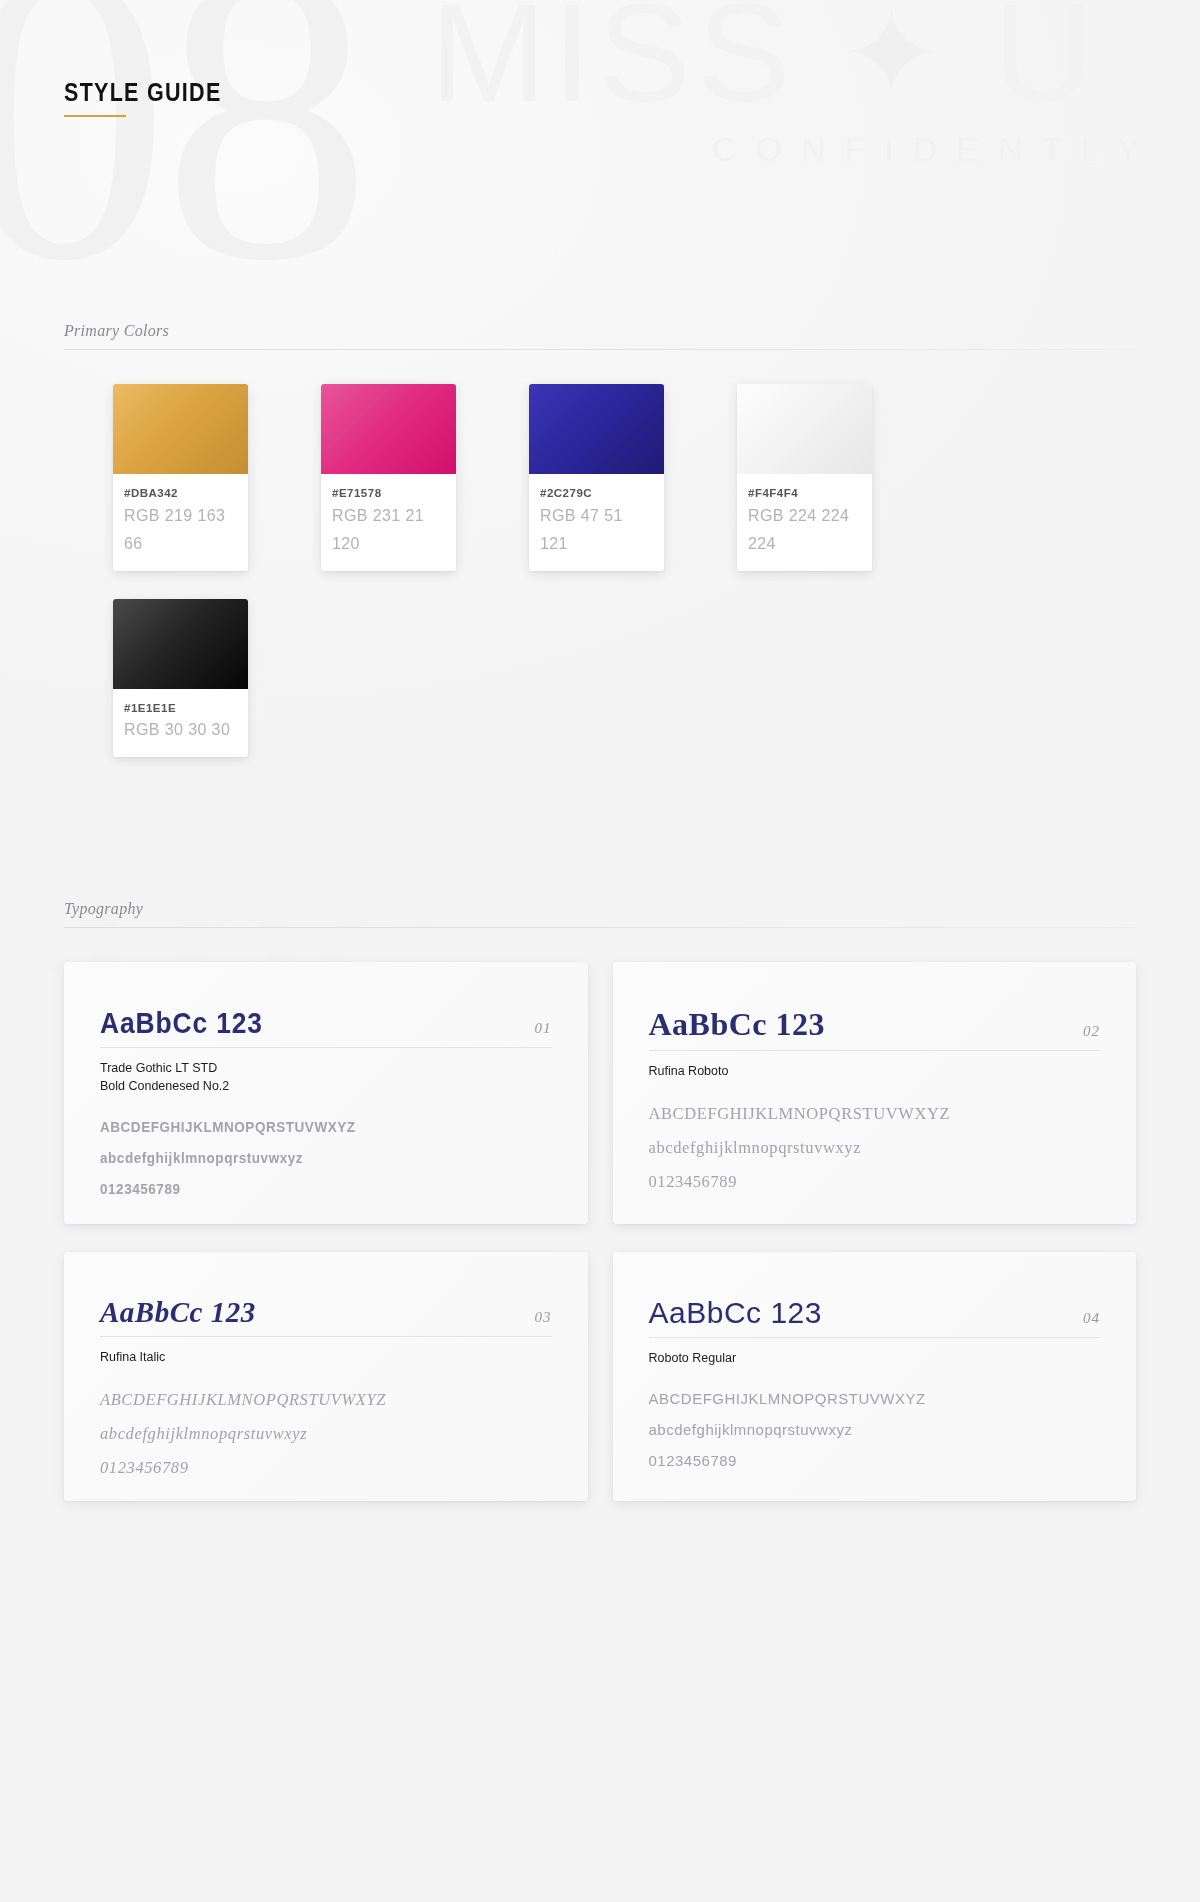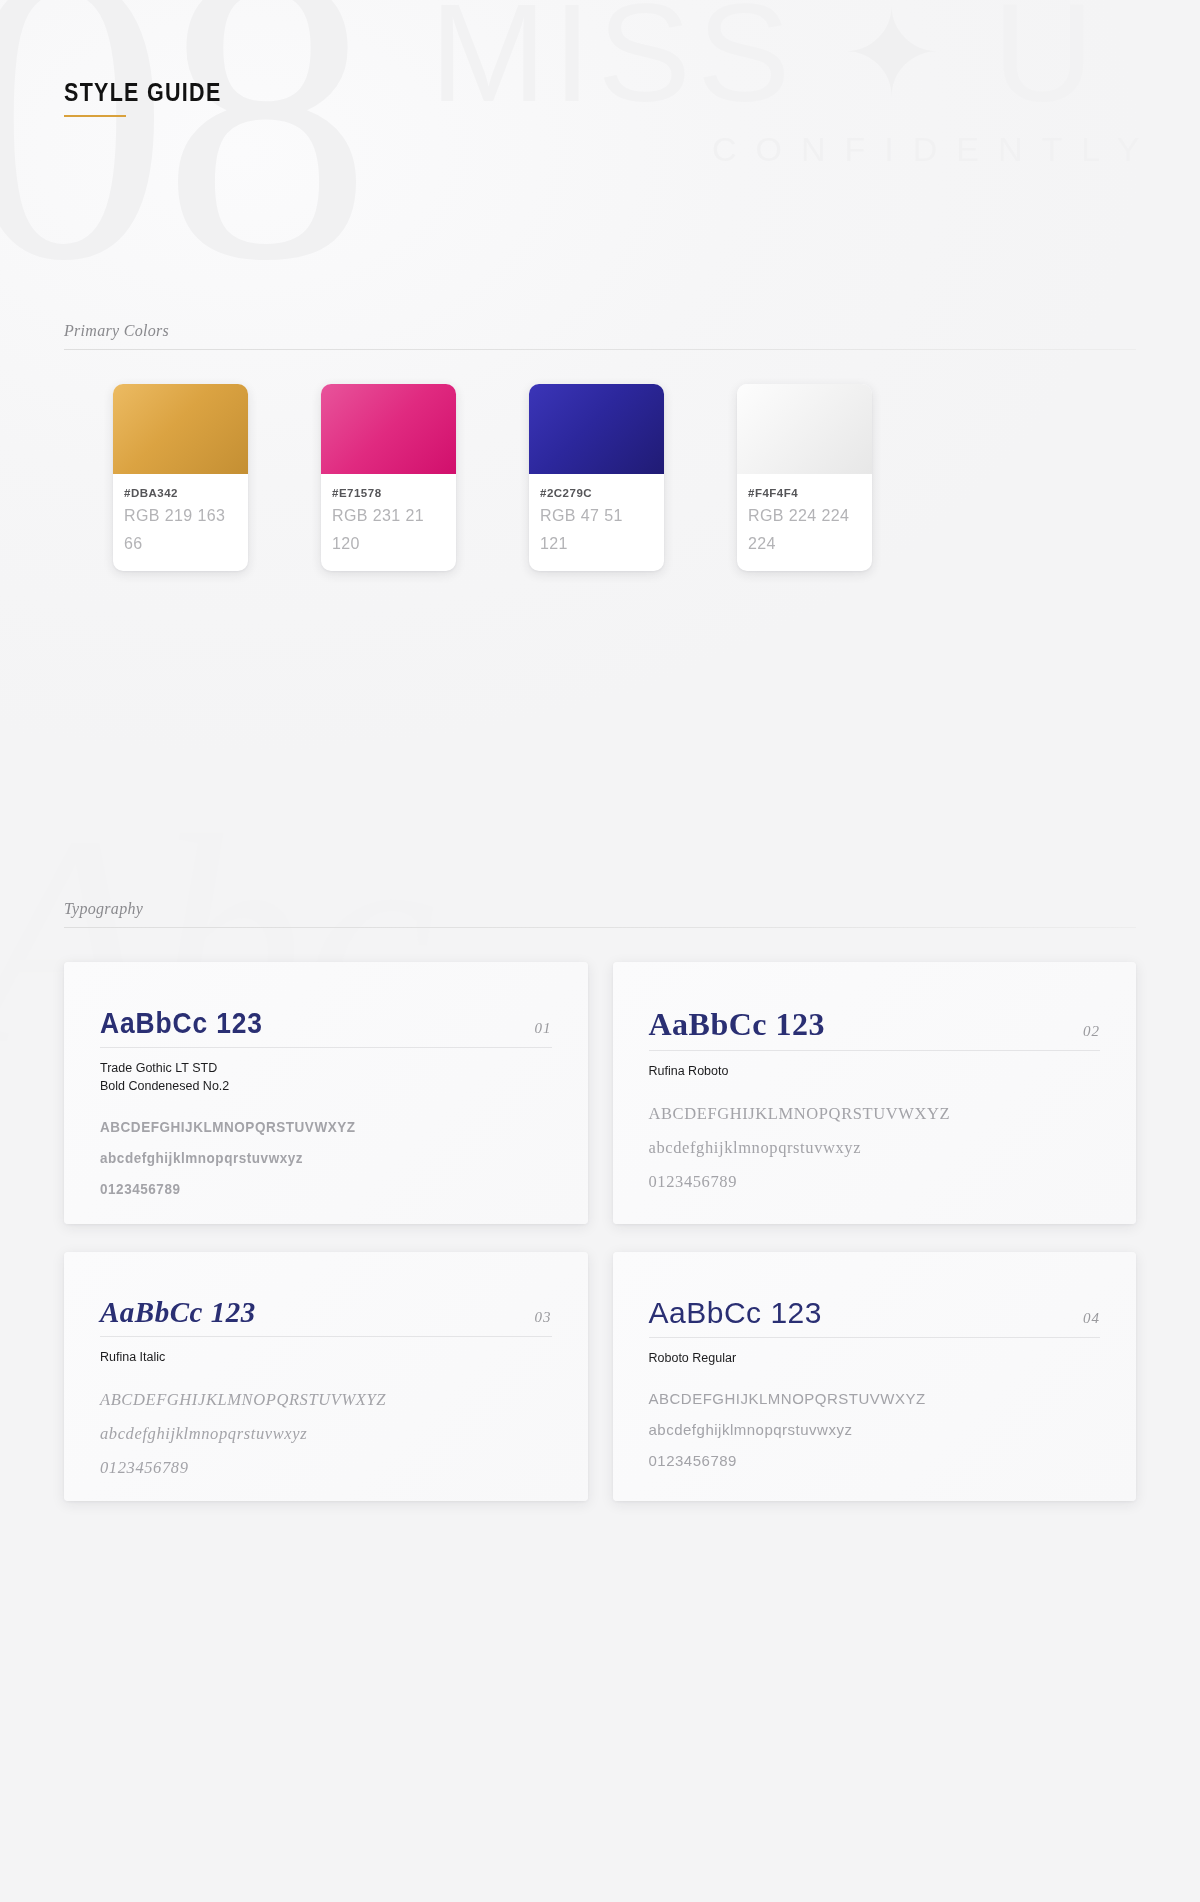--- a/index.html
+++ b/index.html
@@ -121,21 +121,21 @@
     display: grid;
     grid-template-columns: repeat(4, 208px);
     column-gap: 0;
     row-gap: 28px;
     margin-top: 34px;
     margin-left: 49px;
   }
   .swatch-card {
     width: 135px;
     background: #ffffff;
-    border-radius: 10px;
+    border-radius: 3px;
     box-shadow: 0 3px 11px rgba(40,40,50,0.11), 0 1px 2px rgba(40,40,50,0.05);
     overflow: hidden;
   }
   .swatch-chip { height: 90px; width: 100%; }
   .swatch-meta { padding: 11px 11px 13px 11px; }
   .swatch-hex {
     font-family: "Liberation Sans", sans-serif;
     font-weight: 700;
     font-size: 11.5px;
     color: #555558;
@@ -308,20 +308,27 @@
             <div class="swatch-rgb">RGB 47 51 121</div>
           </div>
         </div>
         <div class="swatch-card">
           <div class="swatch-chip" style="background: linear-gradient(135deg, rgb(253, 253, 253) 0%, rgb(242, 242, 242) 50%, rgb(231, 231, 231) 100%);"></div>
           <div class="swatch-meta">
             <div class="swatch-hex">#F4F4F4</div>
             <div class="swatch-rgb">RGB 224 224 224</div>
           </div>
         </div>
+        <div class="swatch-card">
+          <div class="swatch-chip" style="background: linear-gradient(135deg, rgb(74, 74, 74) 0%, rgb(36, 36, 36) 45%, rgb(6, 6, 6) 100%);"></div>
+          <div class="swatch-meta">
+            <div class="swatch-hex">#1E1E1E</div>
+            <div class="swatch-rgb">RGB 30 30 30</div>
+          </div>
+        </div>
       </div>
   </div>
 
   <div class="section section-type">
     <div class="section-title">Typography</div>
     <div class="section-rule"></div>
     <div class="type-grid">
         <div class="type-card f-gothic">
           <div class="type-sample-row">
             <div class="type-sample">AaBbCc 123</div>

